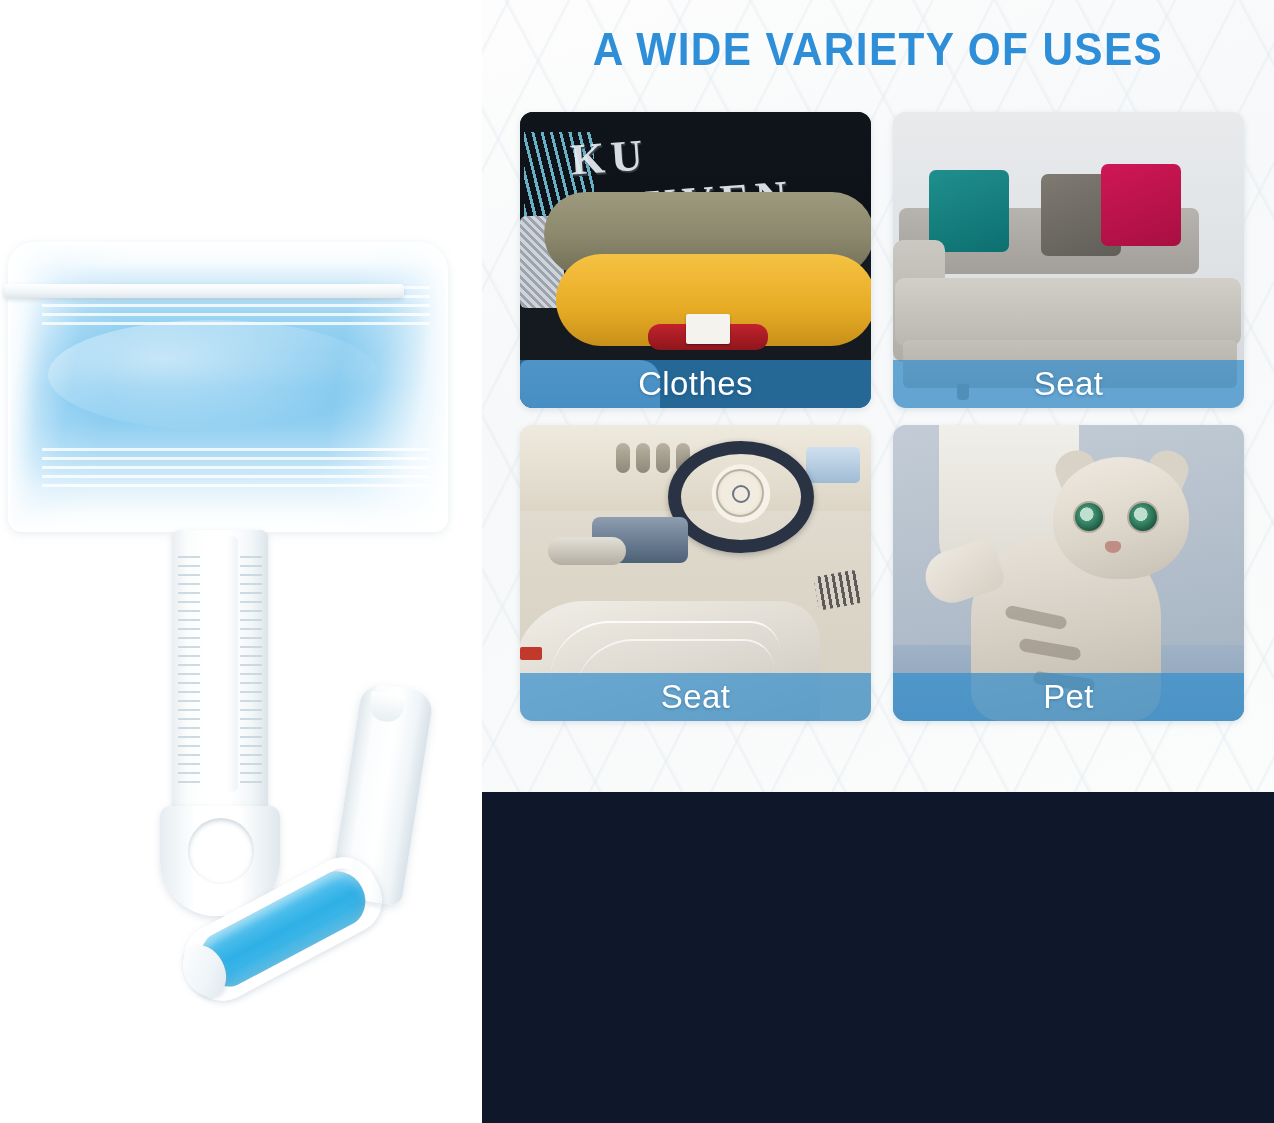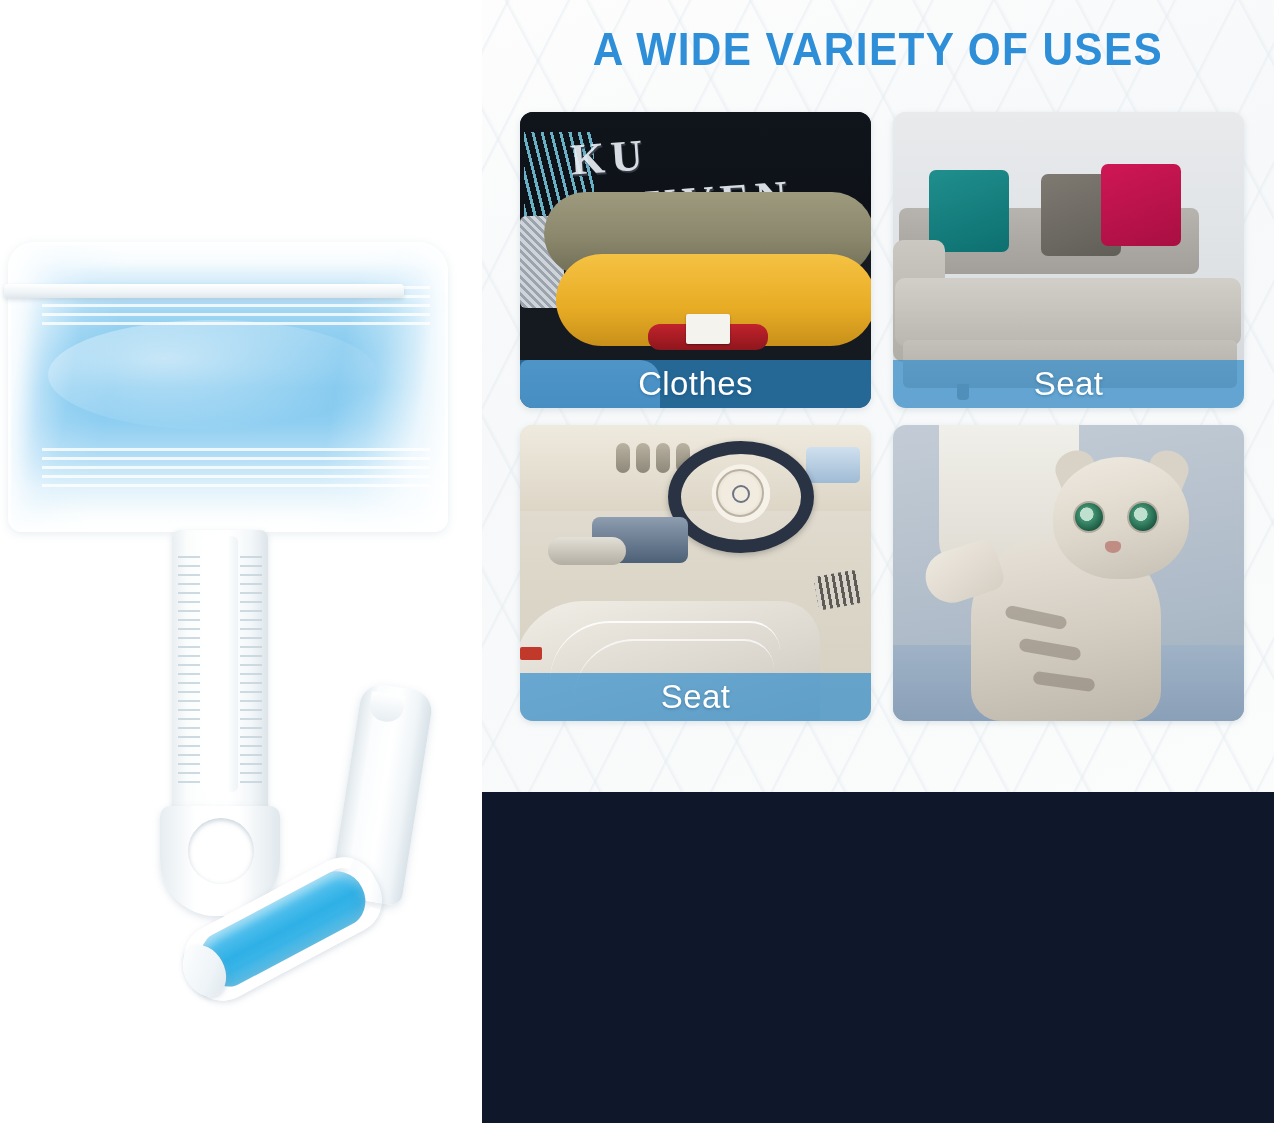--- a/index.html
+++ b/index.html
@@ -677,20 +677,21 @@
             <div class="pe-stripe pe-s2"></div>
             <div class="pe-stripe pe-s3"></div>
             <div class="pe-paw"></div>
             <div class="pe-ear pe-ear-l"></div>
             <div class="pe-ear pe-ear-r"></div>
             <div class="pe-head"></div>
             <div class="pe-eye pe-eye-l"></div>
             <div class="pe-eye pe-eye-r"></div>
             <div class="pe-nose"></div>
           </div>
+          <div class="tile-label">Pet</div>
         </div>
 
       </div>
 
       <div class="grid-row">
 
 
 
       </div>
 

